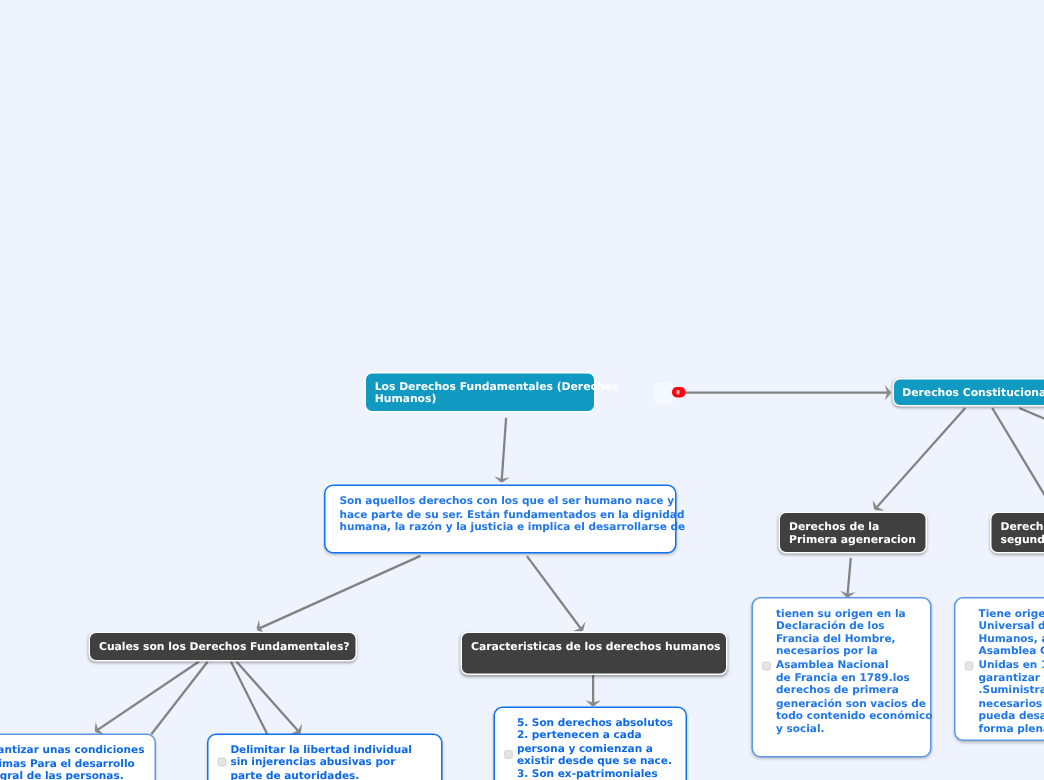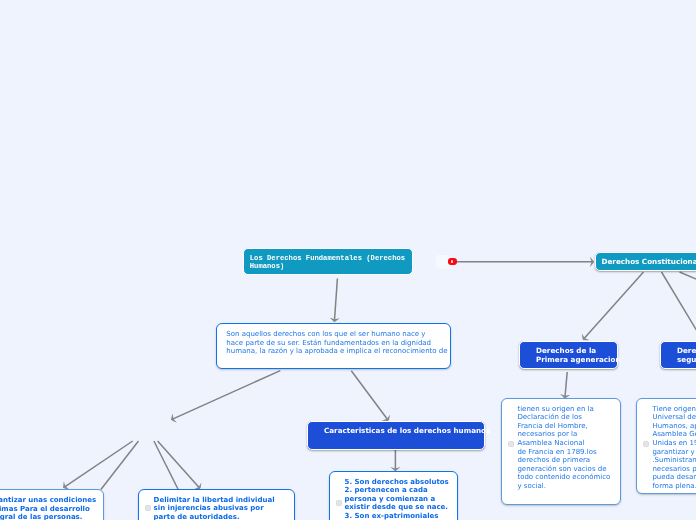--- a/index.html
+++ b/index.html
@@ -13,33 +13,33 @@
   svg.links{position:absolute;left:0;top:0;width:696px;height:520px;}
   .node{position:absolute;box-sizing:border-box;}
   .teal{
     background:#1099c1;color:#ffffff;border-radius:5px;
     font-weight:bold;font-size:7.2px;line-height:8.8px;
     padding:5px 6px;
     box-shadow:0 1px 2px rgba(0,0,0,.35);
     border:1px solid #ffffff;
   }
   .purple{
-    background:#1d4ed8;color:#ffffff;border-radius:5px;
+    background:#404040;color:#ffffff;border-radius:5px;
     font-weight:bold;font-size:7.2px;line-height:8.8px;
-    padding:5px 16px;
+    padding:5px 6px;
     box-shadow:0 1px 2px rgba(0,0,0,.35);
     border:1px solid #ffffff;
   }
   .note{
     background:#ffffff;color:#0c6ae8;border:1.6px solid #0d73ee;border-radius:6px;
     font-weight:bold;font-size:7px;line-height:8.6px;
     padding:5.7px 6px 4px 14.6px;
     box-shadow:0 1px 2px rgba(0,0,0,.22);
   }
-  .note.plain{font-weight:normal;color:#2077e8;}
+  .note.plain{font-weight:bold;color:#2077e8;}
   .note.soft{border-color:#5b9ae2;border-width:1.7px;}
   .noshadow{box-shadow:none;}
   .ln{white-space:pre;}
   .cbox{position:absolute;left:6.2px;width:6.3px;height:6.1px;background:#e5e5e5;border:0.5px solid #dcdcdc;border-radius:1.6px;box-sizing:border-box;}
   .badge{position:absolute;width:8.6px;height:6.8px;border-radius:3.2px;background:#fb0712;}
   .badge i{position:absolute;left:3.1px;top:2.2px;width:2.4px;height:2.4px;background:#ffb9b9;border-radius:0.6px;display:block;}
   .ghost{position:absolute;border:1px solid #f7faff;border-radius:3px;background:#f4f8ff;}
   .ghost b{position:absolute;display:block;background:#f8fbff;}
 </style>
 </head>
@@ -63,21 +63,21 @@
       <line x1="157.6" y1="441" x2="200" y2="488.6" marker-end="url(#ah)"></line>
       <line x1="395.4" y1="443" x2="395.4" y2="470.6" marker-end="url(#ah)"></line>
       <line x1="643.5" y1="272" x2="583.2" y2="339.6" marker-end="url(#ah)"></line>
       <line x1="661.5" y1="272" x2="700" y2="336"></line>
       <line x1="679.5" y1="272" x2="710" y2="285"></line>
       <line x1="567.2" y1="372" x2="564.9" y2="398" marker-end="url(#ah)"></line>
       <line x1="700" y1="372" x2="697" y2="398"></line>
     </g>
   </svg>
 
-  <div class="node teal noshadow" style="left:242.8px;top:247.5px;width:170px;height:27.6px;font-family:Liberation Mono, monospace;">
+  <div class="node teal noshadow" style="left:242.8px;top:247.5px;width:154px;height:27.6px;">
     <div class="lines">
         <div class="ln">Los Derechos Fundamentales (Derechos</div>
         <div class="ln">Humanos)</div>
       </div>
   </div>
   <div class="ghost" style="left:436px;top:255px;width:11px;height:12px;">
     <b style="left:2px;top:4px;width:2px;height:5px;"></b>
     <b style="left:5.5px;top:4px;width:2px;height:5px;"></b>
   </div>
   <div class="badge" style="left:448px;top:258px;">
@@ -87,24 +87,29 @@
   <div class="node teal" style="left:594.5px;top:252px;width:130px;height:19.4px;padding:5.2px 6px 4px;">
     <div class="lines">
         <div class="ln">Derechos Constitucionales</div>
       </div>
   </div>
 
   <div class="node note plain" style="left:216px;top:322.8px;width:234.6px;height:46.6px;padding:6.2px 8px 5px 9.3px;">
     <div class="lines">
         <div class="ln">Son aquellos derechos con los que el ser humano nace y</div>
         <div class="ln">hace parte de su ser. Están fundamentados en la dignidad</div>
-        <div class="ln">humana, la razón y la aprobada e implica el reconocimiento de</div>
+        <div class="ln">humana, la razón y la justicia e implica el desarrollarse de</div>
       </div>
   </div>
 
+  <div class="node purple" style="left:59px;top:420.8px;width:178.5px;height:20.2px;">
+    <div class="lines">
+        <div class="ln">Cuales son los Derechos Fundamentales?</div>
+      </div>
+  </div>
 
   <div class="node purple" style="left:307px;top:420.8px;width:177.5px;height:29px;">
     <div class="lines">
         <div class="ln">Caracteristicas de los derechos humanos</div>
       </div>
   </div>
 
   <div class="node note soft" style="left:-31.3px;top:489.4px;width:134.9px;height:44px;">
 
     <div class="lines">

